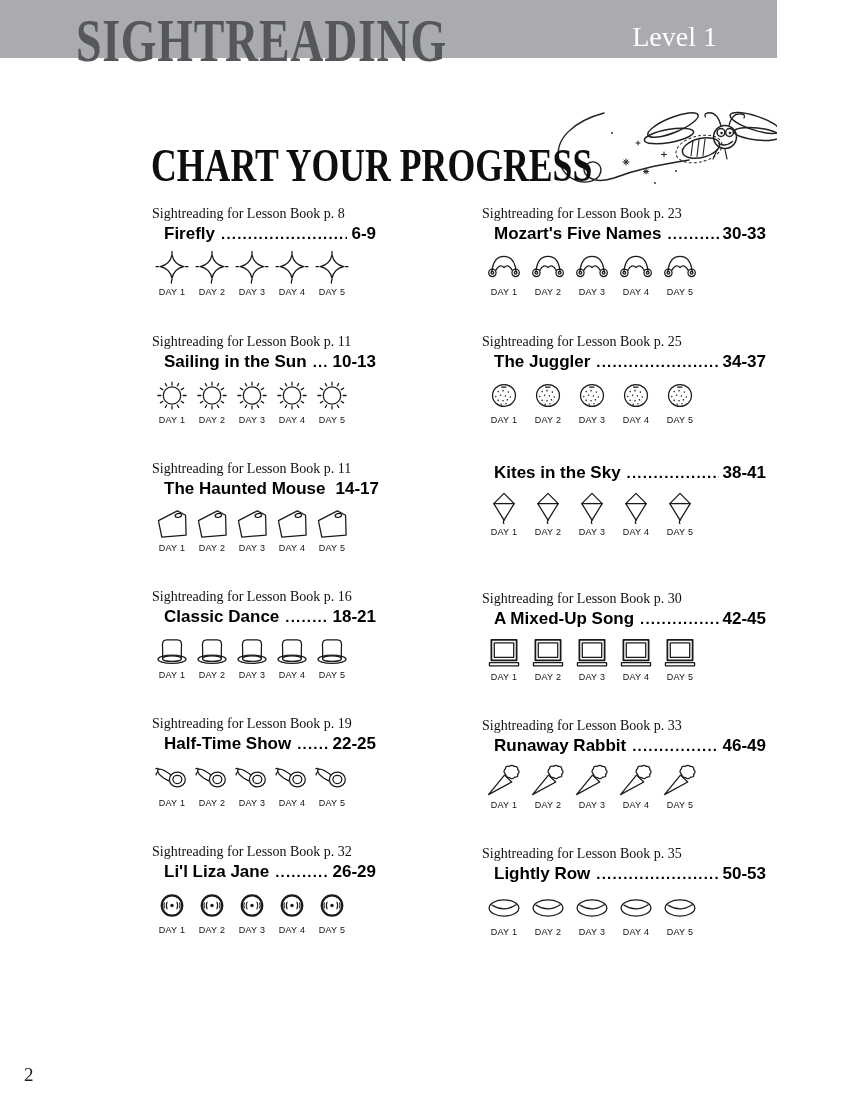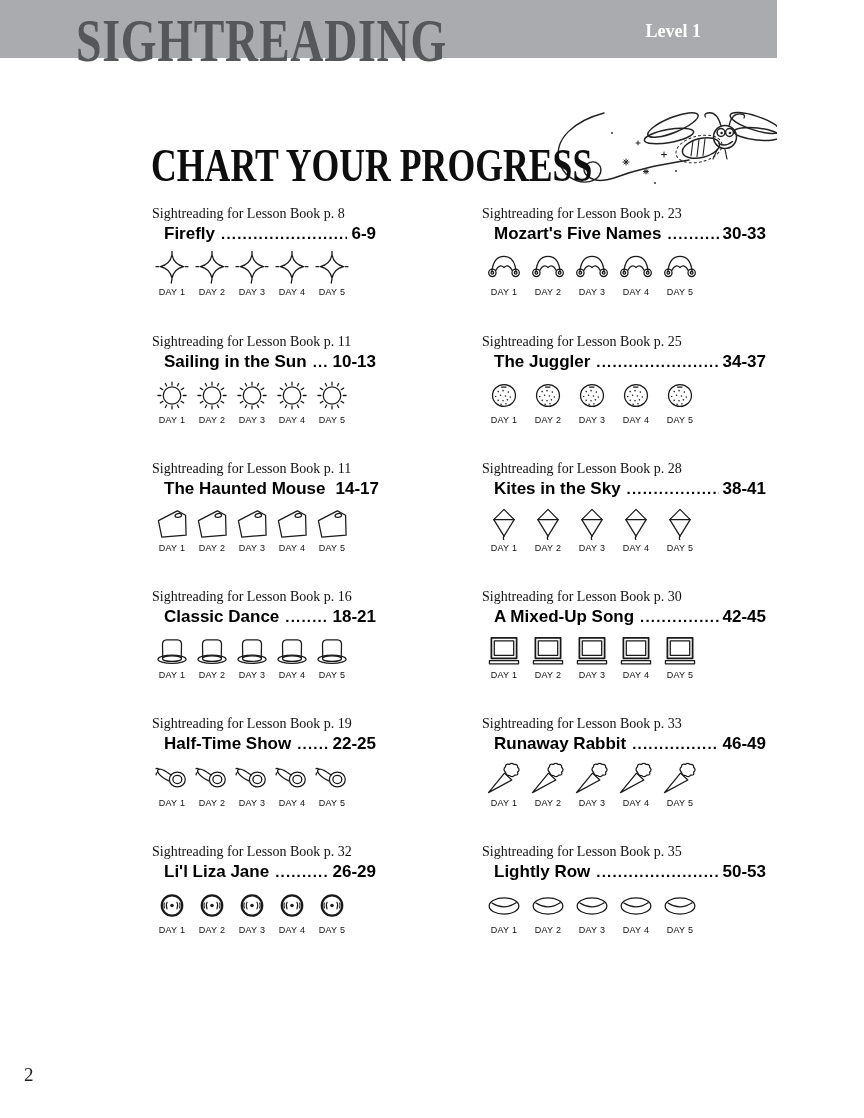--- a/index.html
+++ b/index.html
@@ -16,22 +16,22 @@
   }
   
   .header-bar{position:absolute;left:0;top:0;width:864px;height:58px;background:var(--header-bar);}
   .book-title{
     position:absolute;left:76px;top:9px;line-height:1;
     font-family:"Liberation Serif",serif;font-weight:bold;font-size:62px;
     color:var(--header-text);transform:scaleX(0.74);transform-origin:left top;
     letter-spacing:1px;white-space:nowrap;
   }
   .level-badge{
-    position:absolute;right:76px;top:21px;
-    font-family:"Liberation Serif",serif;font-weight:bold;font-size:18px;
+    position:absolute;right:60px;top:21px;
+    font-family:"Liberation Serif",serif;font-weight:normal;font-size:28px;
     color:var(--level-text);white-space:nowrap;
   }
   
   .page-title{
     position:absolute;left:151px;top:142px;line-height:1;
     font-family:"Liberation Serif",serif;font-weight:bold;font-size:47px;
     color:#0e0e0e;transform:scaleX(0.76);transform-origin:left top;white-space:nowrap;
   }
   
   .firefly-art{position:absolute;left:542px;top:103px;width:318px;height:95px;}
@@ -659,21 +659,20 @@
                   <circle cx="15" cy="26" r=".8"></circle>
                   <circle cx="20" cy="25.5" r=".8"></circle>
                 </g>
               </svg>
             </span>
             <span class="day-label">DAY 5</span>
           </div>
         </div>
       </div>
       <div class="entry">
-        <div class="lesson-ref">Sightreading for Lesson Book p. 28</div>
         <div class="title-row">
           <span class="song-title">Kites in the Sky</span>
           <span class="leader">......................................................................</span>
           <span class="pages">38-41</span>
         </div>
         <div class="icons-row">
           <div class="day-cell">
             <span class="day-icon">
               <svg width="36" height="33" viewBox="0 0 36 34" fill="none" stroke="#1a1a1a" stroke-width="1.3" stroke-linecap="round" stroke-linejoin="round">
                 <path d="M18 2.5 L28.5 13 L18 30 L7.5 13 Z"></path>

